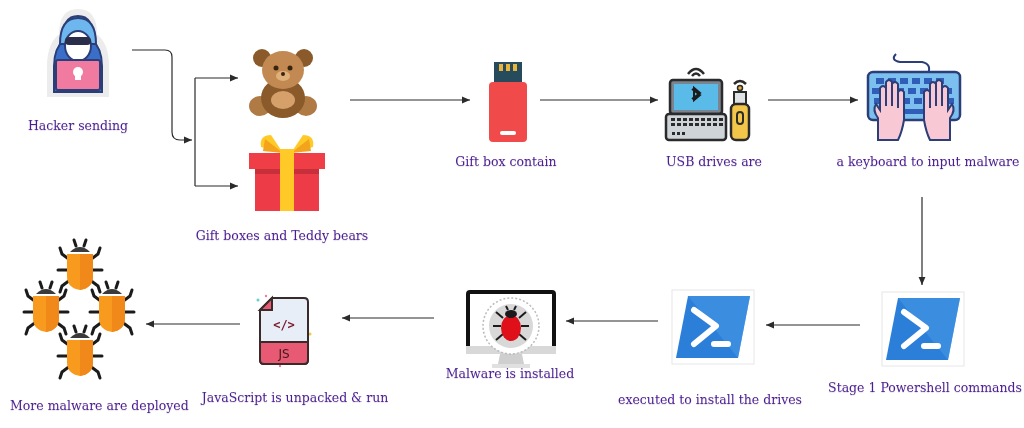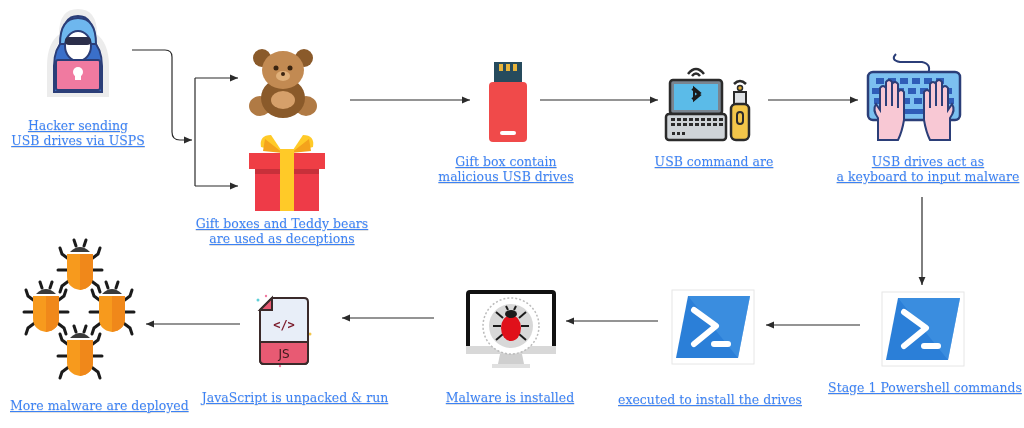--- a/index.html
+++ b/index.html
@@ -1,17 +1,17 @@
 <!DOCTYPE html>
 <html><head>
 <meta charset="utf-8">
 <style>
   html, body { margin:0; padding:0; background:#ffffff; }
   body { width:1024px; height:428px; position:relative; overflow:hidden; font-family:"DejaVu Serif", serif; }
-  .label { position:absolute; text-align:center; font-size:12.5px; line-height:15px; color:#3b82f6; white-space:nowrap; text-shadow:0 1px 1px rgba(0,0,0,0.12);text-decoration:underline; }
+  .label { position:absolute; text-align:center; font-size:12.5px; line-height:15px; color:#4c1d95; white-space:nowrap; text-shadow:0 1px 1px rgba(0,0,0,0.12); }
   svg.arrows { position:absolute; left:0; top:0; }
   .icon { position:absolute; }
 </style>
 </head>
 <body>
 
 <svg class="arrows" width="1024" height="428">
   <defs>
     <marker id="ah" markerWidth="8" markerHeight="8" refX="7" refY="4" orient="auto">
       <path d="M0,1 L7,4 L0,7 Z" fill="#2b2b2b"></path>
@@ -38,21 +38,20 @@
   <path d="M14,88 L14,62 Q14,44 24,36 Q22,12 38,12 Q54,12 52,36 Q62,44 62,62 L62,88 Z" fill="#3a6fc9" stroke="#2b3e78" stroke-width="2"></path>
   <path d="M20,40 Q20,14 38,14 Q56,14 56,40 Z" fill="#6eb7ee" stroke="#2b3e78" stroke-width="2"></path>
   <ellipse cx="38" cy="42" rx="13" ry="15" fill="#ffffff" stroke="#2b3e78" stroke-width="2"></ellipse>
   <rect x="25" y="33" width="26" height="8" rx="4" fill="#2b2e4a"></rect>
   <rect x="16" y="56" width="44" height="30" rx="2" fill="#f07aa0" stroke="#2b3e78" stroke-width="2"></rect>
   <circle cx="38" cy="68" r="5" fill="#fff"></circle>
   <rect x="35" y="71" width="6" height="5" fill="#fff"></rect>
 </svg>
 <div class="label" style="left:0px;top:118px;width:156px">
   <div>Hacker sending</div>
-  <div>USB drives via USPS</div>
 </div>
 
 <svg class="icon" style="left:246px;top:48px" width="74" height="72" viewBox="0 0 74 72">
   <circle cx="16" cy="10" r="9" fill="#8a5a2a"></circle>
   <circle cx="58" cy="10" r="9" fill="#8a5a2a"></circle>
   <ellipse cx="14" cy="58" rx="11" ry="10" fill="#b07a44"></ellipse>
   <ellipse cx="60" cy="58" rx="11" ry="10" fill="#b07a44"></ellipse>
   <ellipse cx="37" cy="50" rx="22" ry="20" fill="#8a5a2a"></ellipse>
   <ellipse cx="37" cy="52" rx="12" ry="9" fill="#d6a06a"></ellipse>
   <ellipse cx="37" cy="22" rx="21" ry="19" fill="#c28a52"></ellipse>
@@ -65,36 +64,34 @@
 <svg class="icon" style="left:247px;top:133px" width="80" height="80" viewBox="0 0 80 80">
   <path d="M24,2 Q12,2 14,14 L36,20 Z" fill="#ffca28"></path>
   <path d="M56,2 Q68,2 66,14 L44,20 Z" fill="#ffca28"></path>
   <path d="M18,6 L36,20 L16,18 Z" fill="#f4a31c"></path>
   <path d="M62,6 L44,20 L64,18 Z" fill="#f4a31c"></path>
   <rect x="2" y="20" width="76" height="16" fill="#ef3e45"></rect>
   <rect x="8" y="36" width="64" height="42" fill="#ee3b48"></rect>
   <rect x="8" y="36" width="64" height="5" fill="#c7303a"></rect>
   <rect x="33" y="16" width="14" height="62" fill="#ffca28"></rect>
 </svg>
-<div class="label" style="left:190px;top:216px;width:184px">
+<div class="label" style="left:190px;top:228px;width:184px">
   <div>Gift boxes and Teddy bears</div>
-  <div>are used as deceptions</div>
 </div>
 
 <svg class="icon" style="left:488px;top:60px" width="40" height="84" viewBox="0 0 40 84">
   <rect x="6" y="2" width="28" height="22" fill="#264b5d"></rect>
   <rect x="11" y="4" width="4" height="7" fill="#e8b43a"></rect>
   <rect x="18" y="4" width="4" height="7" fill="#e8b43a"></rect>
   <rect x="25" y="4" width="4" height="7" fill="#e8b43a"></rect>
   <rect x="1" y="22" width="38" height="60" rx="4" fill="#f04a4a"></rect>
   <rect x="12" y="71" width="16" height="4" rx="2" fill="#ffffff"></rect>
 </svg>
 <div class="label" style="left:436px;top:154px;width:140px">
   <div>Gift box contain</div>
-  <div>malicious USB drives</div>
 </div>
 
 <svg class="icon" style="left:664px;top:62px" width="100" height="84" viewBox="0 0 100 84">
   <path d="M24,12 Q32,2 40,12" stroke="#2b2b2b" stroke-width="2.5" fill="none"></path>
   <path d="M28,14 Q32,9 36,14" stroke="#2b2b2b" stroke-width="2.5" fill="none"></path>
   <rect x="6" y="18" width="52" height="34" rx="3" fill="#7a8590" stroke="#2b2b2b" stroke-width="2.5"></rect>
   <rect x="10" y="22" width="44" height="26" fill="#5bbbe8"></rect>
   <path d="M28,27 L36,33 L30,38 L30,26 L36,31 L28,37" stroke="#1b1b1b" stroke-width="2" fill="none"></path>
   <rect x="2" y="52" width="60" height="26" rx="3" fill="#cfd4d8" stroke="#2b2b2b" stroke-width="2.5"></rect>
   <g fill="#2b2b2b">
@@ -120,21 +117,21 @@
       <rect x="13" y="70" width="3" height="3"></rect>
       <rect x="18" y="70" width="3" height="3"></rect>
   </g>
   <path d="M70,22 Q76,16 82,22" stroke="#2b2b2b" stroke-width="2.5" fill="none"></path>
   <circle cx="76" cy="26" r="2.5" fill="#e8b43a" stroke="#2b2b2b" stroke-width="1.5"></circle>
   <rect x="70" y="30" width="12" height="12" fill="#e0e3e6" stroke="#2b2b2b" stroke-width="2"></rect>
   <rect x="67" y="42" width="18" height="36" rx="5" fill="#f3c64a" stroke="#2b2b2b" stroke-width="2.5"></rect>
   <rect x="73" y="50" width="6" height="12" rx="3" fill="none" stroke="#2b2b2b" stroke-width="2"></rect>
 </svg>
 <div class="label" style="left:624px;top:154px;width:180px">
-  <div>USB command are</div>
+  <div>USB drives are</div>
 </div>
 
 <svg class="icon" style="left:862px;top:52px" width="104" height="90" viewBox="0 0 104 90">
   <path d="M34,2 Q28,8 38,10 L60,10 Q70,12 66,22" stroke="#2b3e78" stroke-width="2" fill="none"></path>
   <rect x="6" y="20" width="92" height="48" rx="5" fill="#7cc0f0" stroke="#2b3e78" stroke-width="2.5"></rect>
   <g fill="#2f5db8">
     <rect x="14" y="26" width="8" height="6"></rect>
       <rect x="26" y="26" width="8" height="6"></rect>
       <rect x="38" y="26" width="8" height="6"></rect>
       <rect x="50" y="26" width="8" height="6"></rect>
@@ -150,21 +147,20 @@
     <rect x="12" y="46" width="8" height="6"></rect>
       <rect x="40" y="46" width="8" height="6"></rect>
       <rect x="52" y="46" width="8" height="6"></rect>
       <rect x="84" y="46" width="8" height="6"></rect>
     <rect x="36" y="57" width="32" height="5"></rect>
   </g>
   <path d="M16,88 L16,66 Q10,58 14,52 L18,58 L18,36 Q21,32 24,36 L24,54 L24,30 Q27,26 30,30 L30,54 L30,32 Q33,28 36,32 L36,56 L36,40 Q39,36 42,40 L42,68 Q40,80 36,88 Z" fill="#f8c8d4" stroke="#2b3e78" stroke-width="2"></path>
   <path d="M88,88 L88,66 Q94,58 90,52 L86,58 L86,36 Q83,32 80,36 L80,54 L80,30 Q77,26 74,30 L74,54 L74,32 Q71,28 68,32 L68,56 L68,40 Q65,36 62,40 L62,68 Q64,80 68,88 Z" fill="#f8c8d4" stroke="#2b3e78" stroke-width="2"></path>
 </svg>
 <div class="label" style="left:832px;top:154px;width:192px">
-  <div>USB drives act as</div>
   <div>a keyboard to input malware</div>
 </div>
 
 <svg class="icon" style="left:880px;top:290px" width="86" height="78" viewBox="0 0 86 78">
   <rect x="2" y="2" width="82" height="74" fill="#ffffff" stroke="#e6e6e6" stroke-width="1"></rect>
   <path d="M18,8 L80,8 L68,70 L6,70 Z" fill="#2b7fd8"></path>
   <path d="M18,8 L80,8 L68,70 Z" fill="#4596e4" opacity="0.6"></path>
   <path d="M24,22 L46,38 L24,56" stroke="#ffffff" stroke-width="6" fill="none" stroke-linecap="round" stroke-linejoin="round"></path>
   <path d="M44,56 L58,56" stroke="#ffffff" stroke-width="6" stroke-linecap="round"></path>
 </svg>
@@ -196,21 +192,21 @@
     <path d="M35,36 L27,36"></path>
       <path d="M55,36 L63,36"></path>
     <path d="M37,44 L30,50"></path>
       <path d="M53,44 L60,50"></path>
     <path d="M42,20 L40,16"></path>
       <path d="M48,20 L50,16"></path>
   </g>
   <ellipse cx="45" cy="38" rx="10" ry="13" fill="#e0101a"></ellipse>
   <ellipse cx="45" cy="24" rx="6" ry="4" fill="#1b1b1b"></ellipse>
 </svg>
-<div class="label" style="left:440px;top:390px;width:140px">
+<div class="label" style="left:440px;top:366px;width:140px">
   <div>Malware is installed</div>
 </div>
 
 <svg class="icon" style="left:254px;top:294px" width="60" height="76" viewBox="0 0 60 76">
   <circle cx="4" cy="6" r="1.5" fill="#5fd0d8"></circle>
   <circle cx="12" cy="2" r="1.2" fill="#f07aa0"></circle>
   <circle cx="56" cy="40" r="1.5" fill="#f3c64a"></circle>
   <circle cx="26" cy="72" r="1.2" fill="#f07aa0"></circle>
   <path d="M18,4 L50,4 Q54,4 54,8 L54,66 Q54,70 50,70 L10,70 Q6,70 6,66 L6,16 Z" fill="#e8eef8" stroke="#3a2a2a" stroke-width="2"></path>
   <path d="M18,4 L6,16 L18,16 Z" fill="#e85a73" stroke="#3a2a2a" stroke-width="2"></path>

